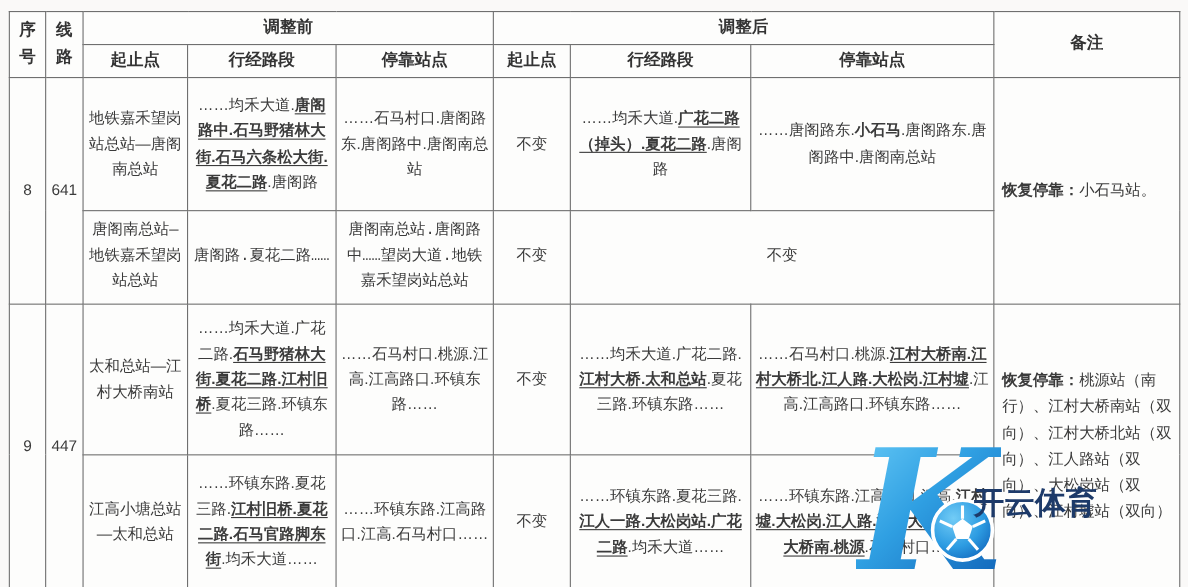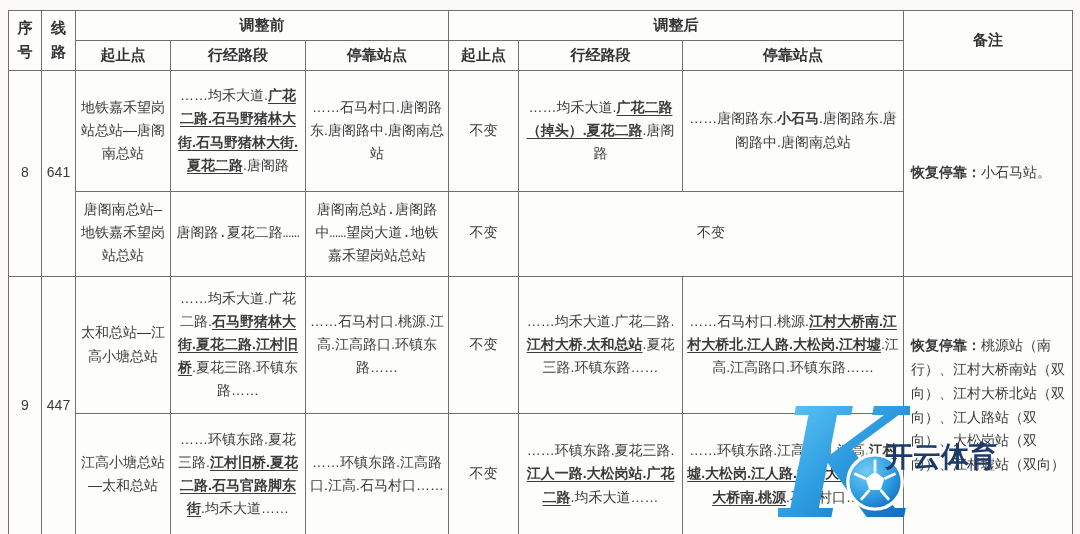--- a/index.html
+++ b/index.html
@@ -84,40 +84,40 @@
       <th>停靠站点</th>
       <th>起止点</th>
       <th>行经路段</th>
       <th>停靠站点</th>
     </tr>
 
     <tr class="r1">
       <td rowspan="2">8</td>
       <td rowspan="2">641</td>
       <td>地铁嘉禾望岗站总站—唐阁南总站</td>
-      <td><span>……均禾大道.</span><span class="seg-b seg-u">广花二路.石马野猪林大街.石马野猪林大街.夏花二路</span><span>.唐阁路</span></td>
+      <td><span>……均禾大道.</span><span class="seg-b seg-u">唐阁路中.石马野猪林大街.石马六条松大街.夏花二路</span><span>.唐阁路</span></td>
       <td>……石马村口.唐阁路东.唐阁路中.唐阁南总站</td>
       <td>不变</td>
       <td><span>……均禾大道.</span><span class="seg-b seg-u">广花二路（掉头）.夏花二路</span><span>.唐阁路</span></td>
       <td><span>……唐阁路东.</span><span class="seg-b">小石马</span><span>.唐阁路东.唐阁路中.唐阁南总站</span></td>
       <td rowspan="2" class="remark"><span class="lbl">恢复停靠：</span><span>小石马站。</span></td>
     </tr>
 
     <tr class="r2">
       <td>唐阁南总站—地铁嘉禾望岗站总站</td>
       <td>唐阁路.夏花二路……</td>
       <td>唐阁南总站.唐阁路中……望岗大道.地铁嘉禾望岗站总站</td>
       <td>不变</td>
       <td colspan="2">不变</td>
     </tr>
 
     <tr class="r3">
       <td rowspan="2">9</td>
       <td rowspan="2">447</td>
-      <td>太和总站—江高小塘总站</td>
+      <td>太和总站—江村大桥南站</td>
       <td><span>……均禾大道.广花二路.</span><span class="seg-b seg-u">石马野猪林大街.夏花二路.江村旧桥</span><span>.夏花三路.环镇东路……</span></td>
       <td>……石马村口.桃源.江高.江高路口.环镇东路……</td>
       <td>不变</td>
       <td><span>……均禾大道.广花二路.</span><span class="seg-b seg-u">江村大桥.太和总站</span><span>.夏花三路.环镇东路……</span></td>
       <td><span>……石马村口.桃源.</span><span class="seg-b seg-u">江村大桥南.江村大桥北.江人路.大松岗.江村墟</span><span>.江高.江高路口.环镇东路……</span></td>
       <td rowspan="2" class="remark"><span class="lbl">恢复停靠：</span><span>桃源站（南行）、江村大桥南站（双向）、江村大桥北站（双向）、江人路站（双向）、大松岗站（双向）、江村墟站（双向）</span></td>
     </tr>
 
     <tr class="r4">
       <td>江高小塘总站—太和总站</td>

